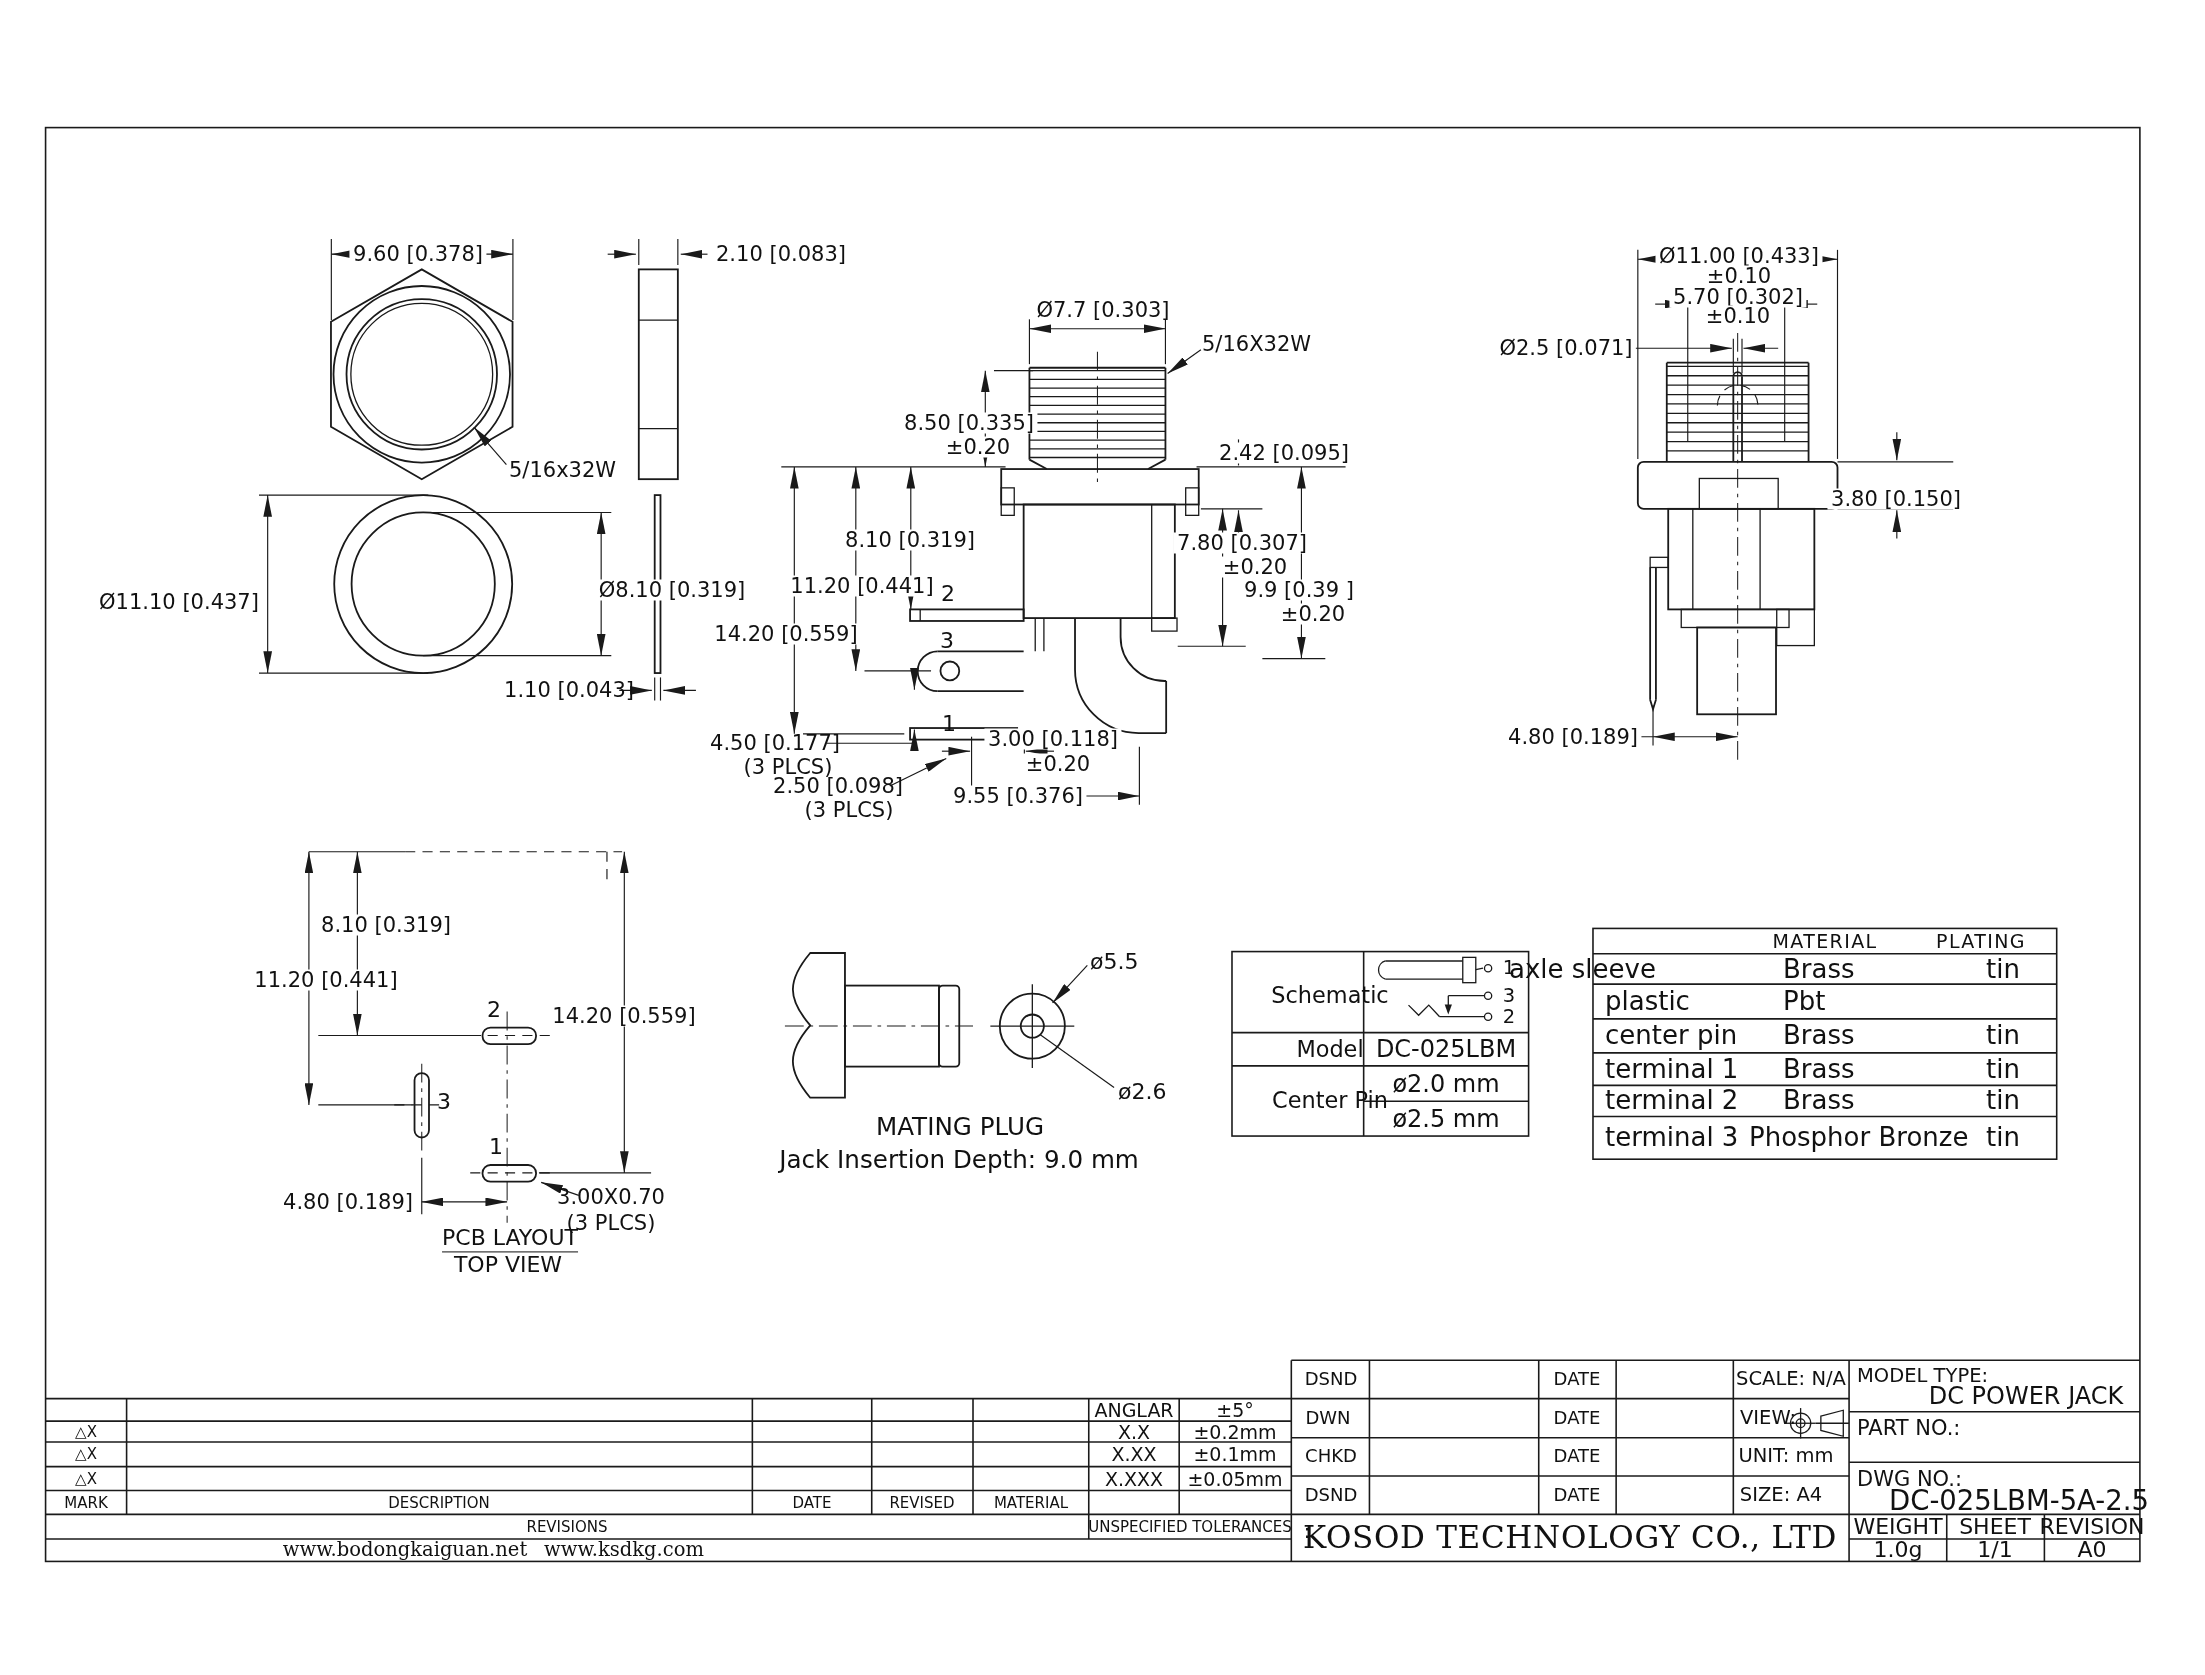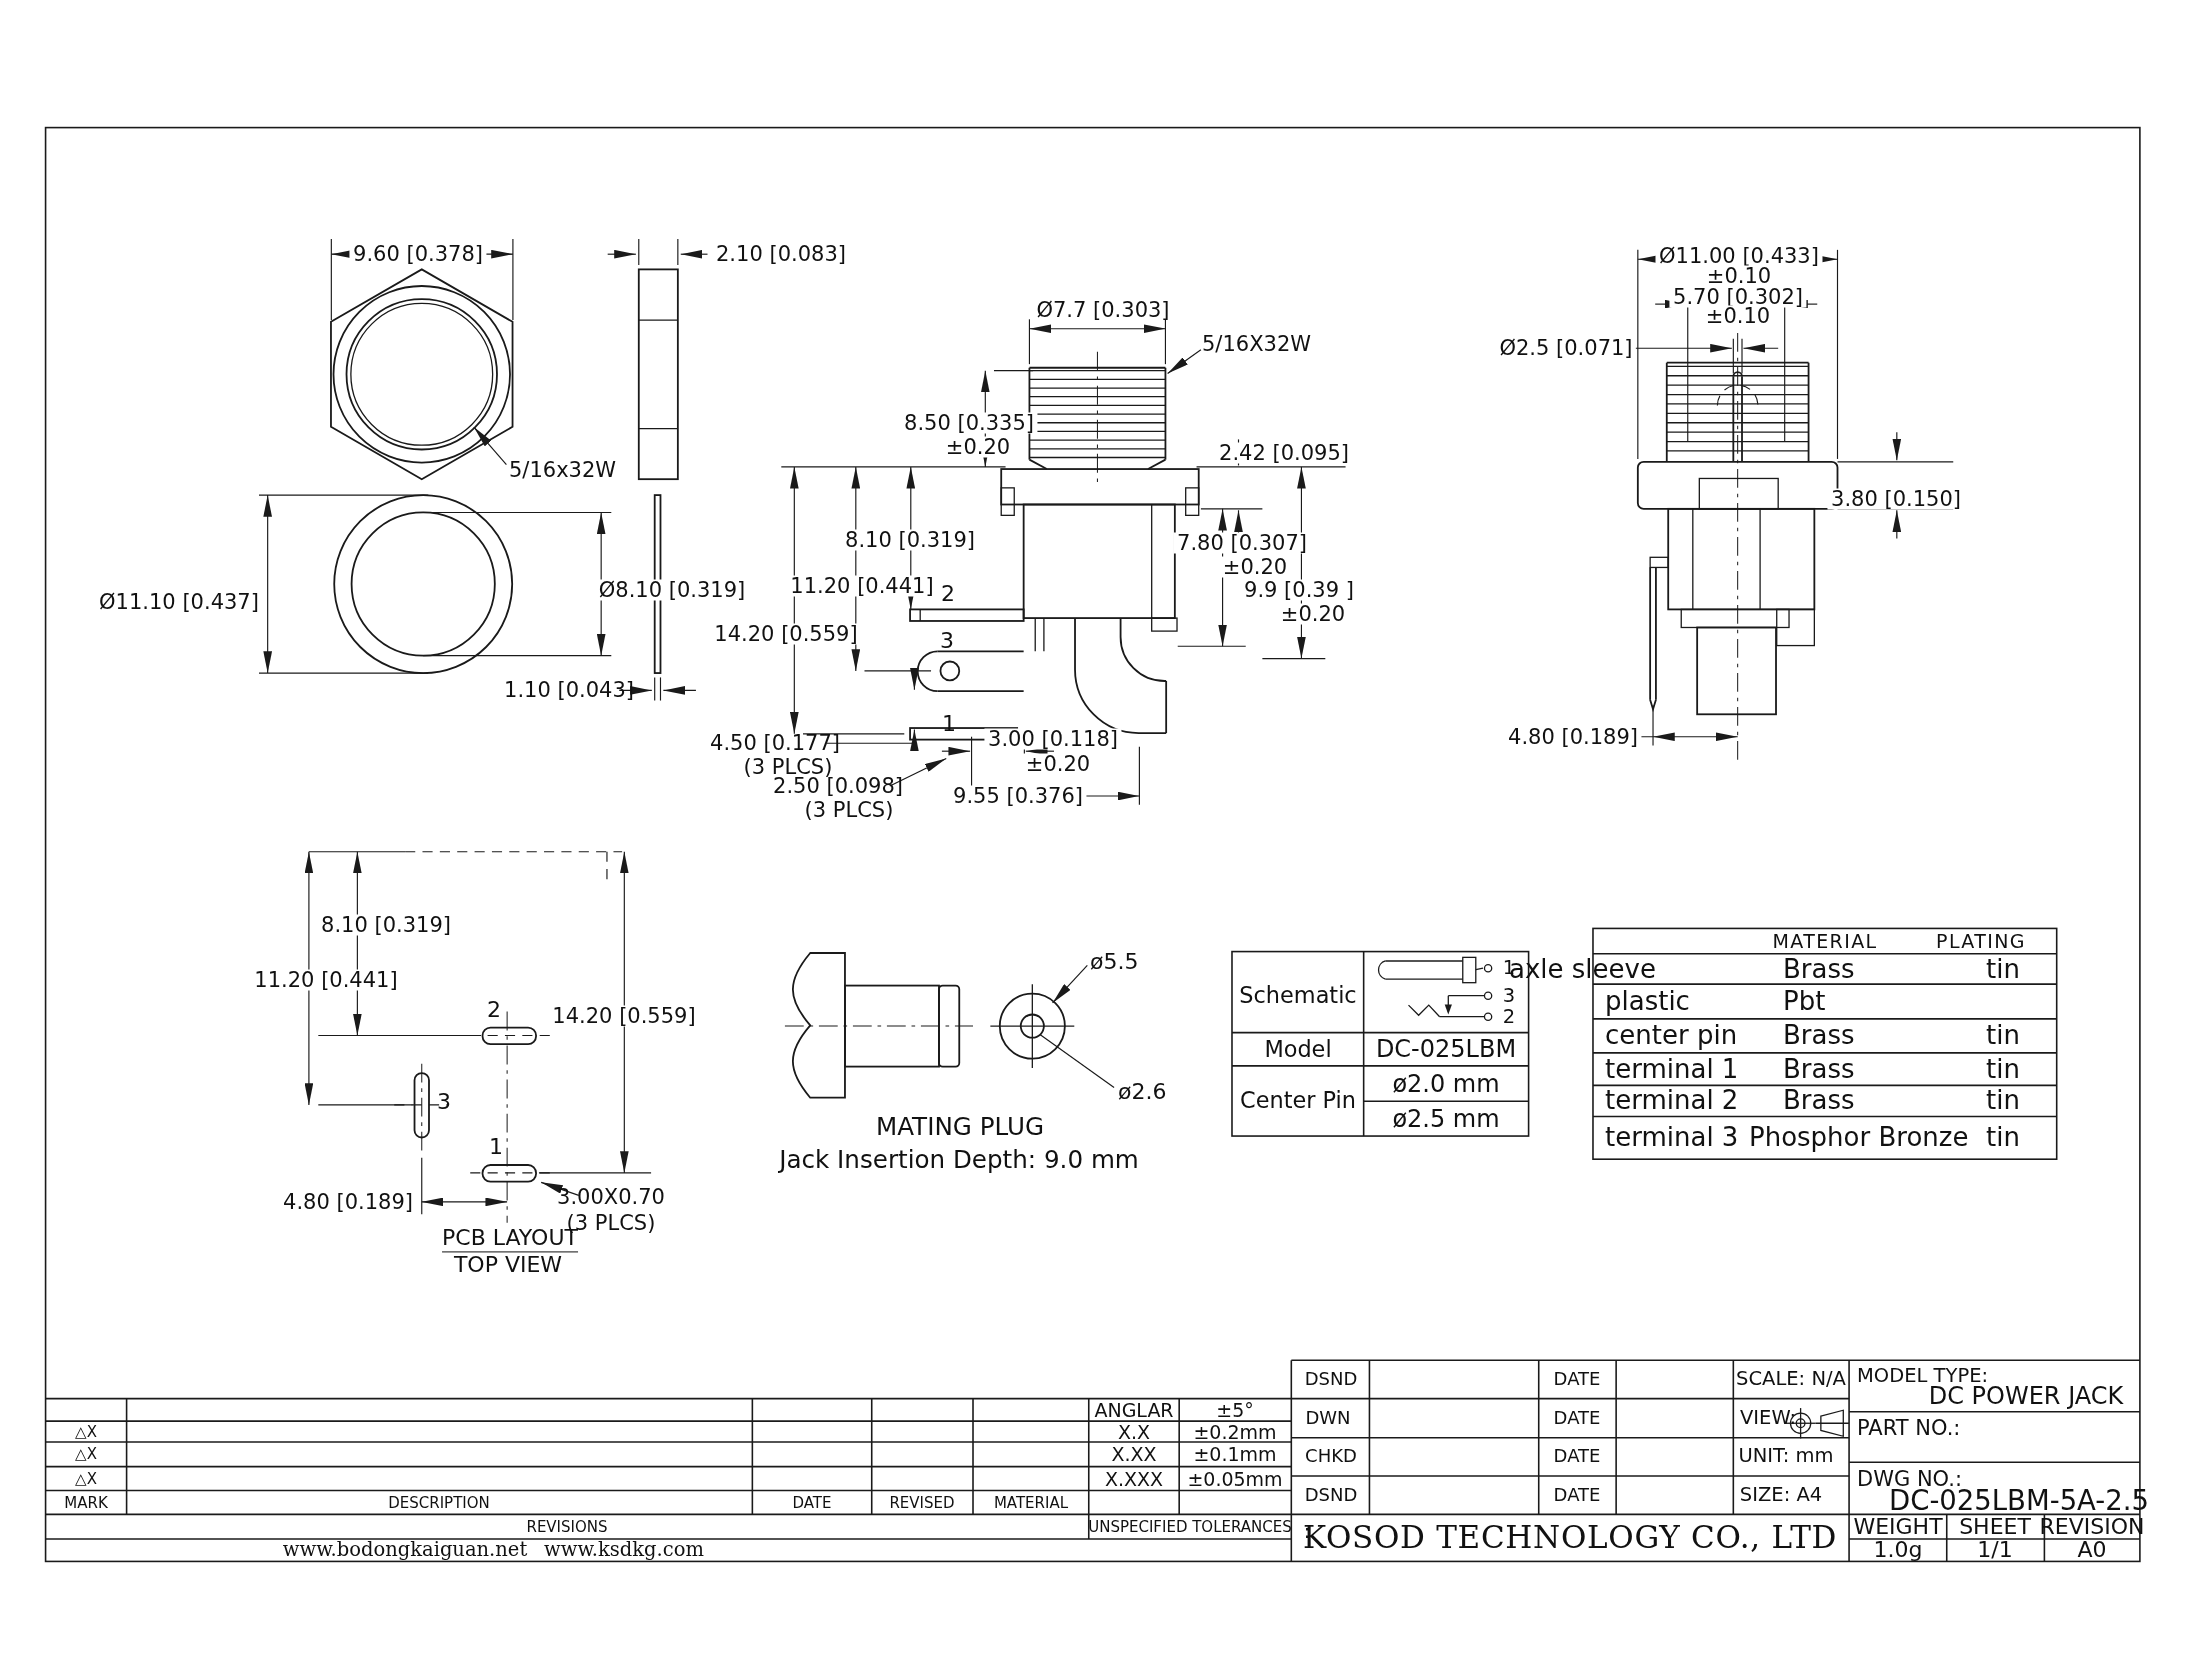--- a/index.html
+++ b/index.html
@@ -11,21 +11,21 @@
   .dl{stroke:#1a1a1a;stroke-width:1.6;fill:none;}
   .tb{stroke:#1a1a1a;stroke-width:2.2;fill:none;}
   .cl{stroke:#1a1a1a;stroke-width:1.4;fill:none;stroke-dasharray:26 8 5 8;}
   .dsh{stroke:#1a1a1a;stroke-width:1.6;fill:none;stroke-dasharray:14 10;}
   .t{position:absolute;transform:translate(-50%,-50%);white-space:nowrap;color:#111;line-height:1;}
   .tl{position:absolute;transform:translate(0,-50%);white-space:nowrap;color:#111;line-height:1;}
   .bg{background:#fff;padding:0 3.6px;}
   .serif{font-family:"DejaVu Serif","Liberation Serif",serif;}
   .u{border-bottom:1.4px solid #111;padding-bottom:2.2px;}
   .s21{font-size:15px;} .s25{font-size:18px;} .s26{font-size:19px;} .s27{font-size:19.5px;}
-  .s29{font-size:21px;} .s30{font-size:22px;} .s31{font-size:22.4px;} .s33{font-size:24px;}
+  .s29{font-size:21px;} .s30{font-size:22px;} .s31{font-size:22.4px;margin-left:32px;} .s33{font-size:24px;}
   .s34{font-size:24.6px;} .s36{font-size:26px;} .s37{font-size:31px;} .s38{font-size:27.5px;}
 </style>
 </head>
 <body>
 
 <div class="sheet">
 
 <svg width="2205" height="1676" viewBox="0 0 3048 2316">
   <defs>
     <marker id="ae" viewBox="0 0 10 4" refX="10" refY="2" markerWidth="30" markerHeight="12" markerUnits="userSpaceOnUse" orient="auto">

